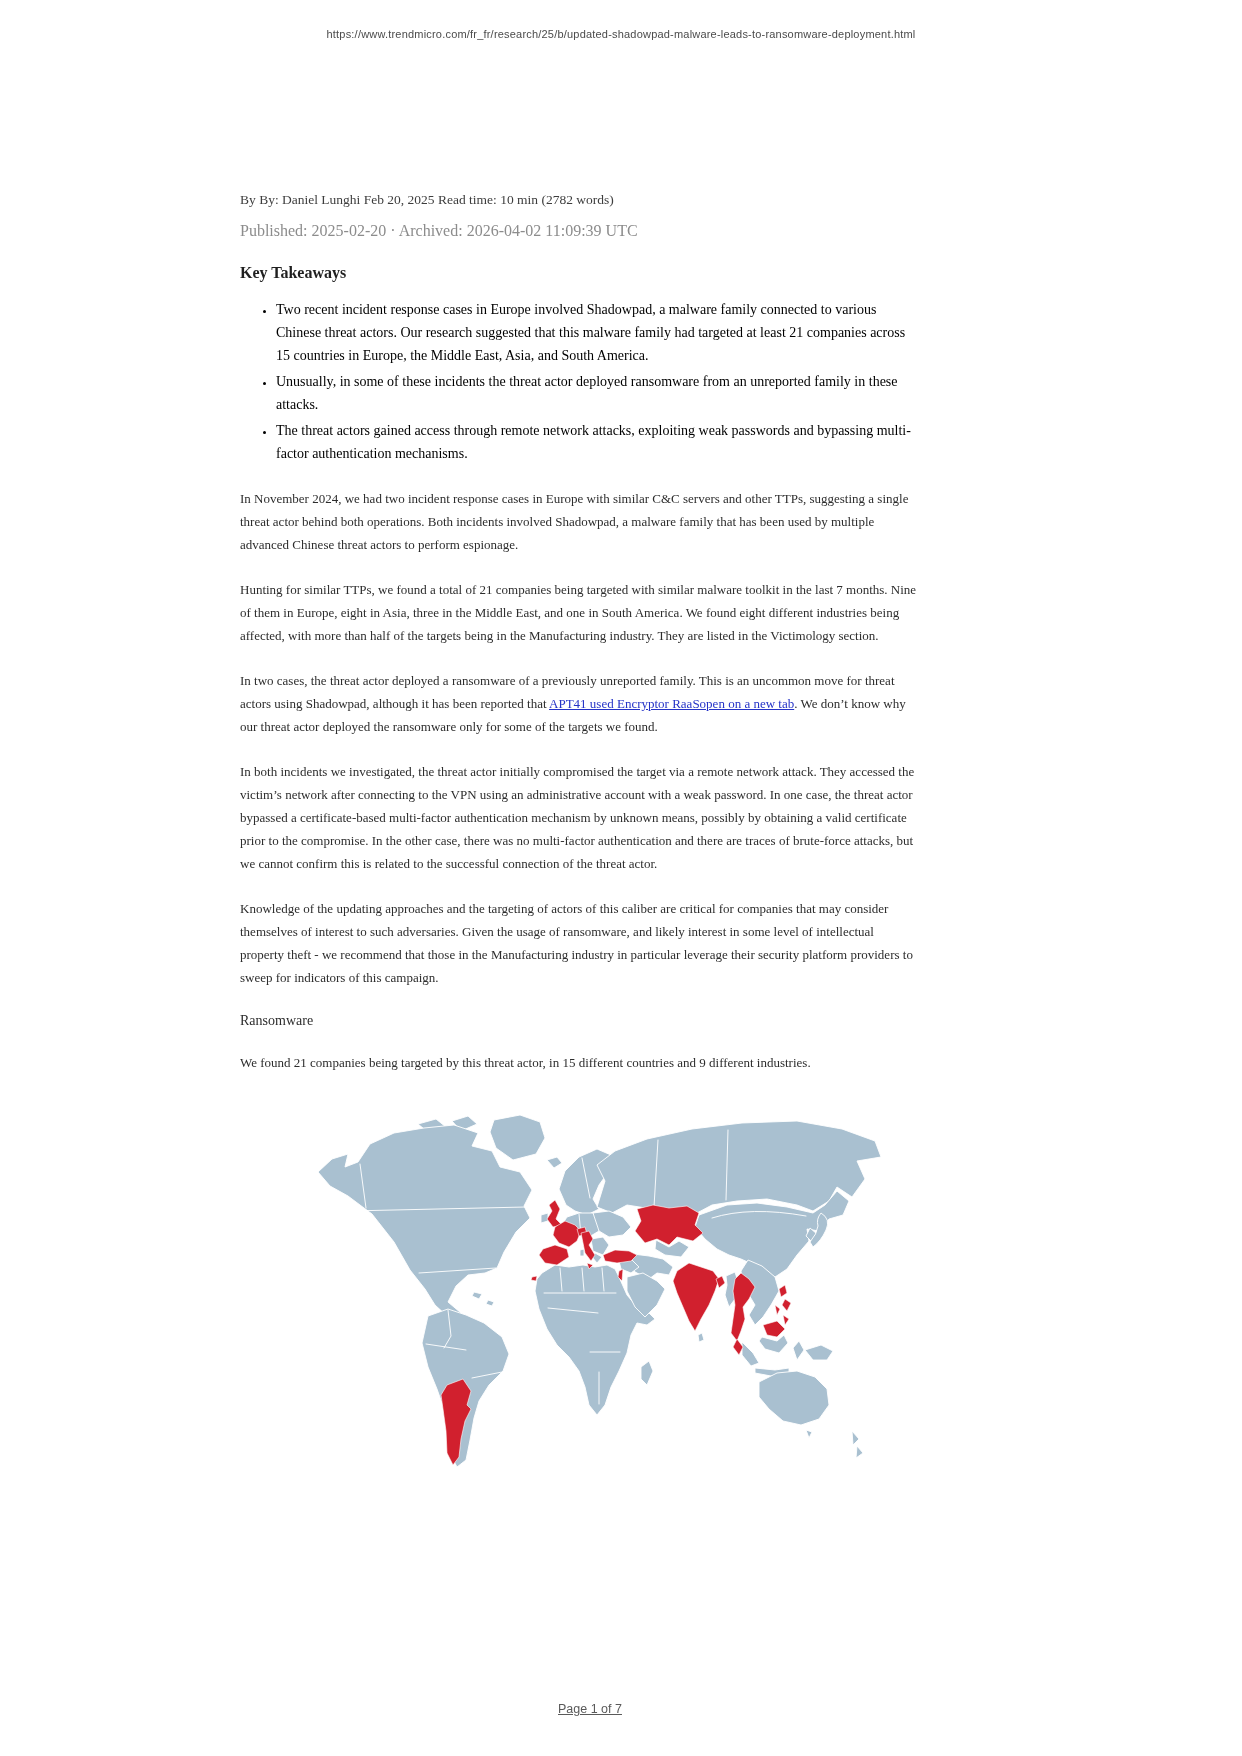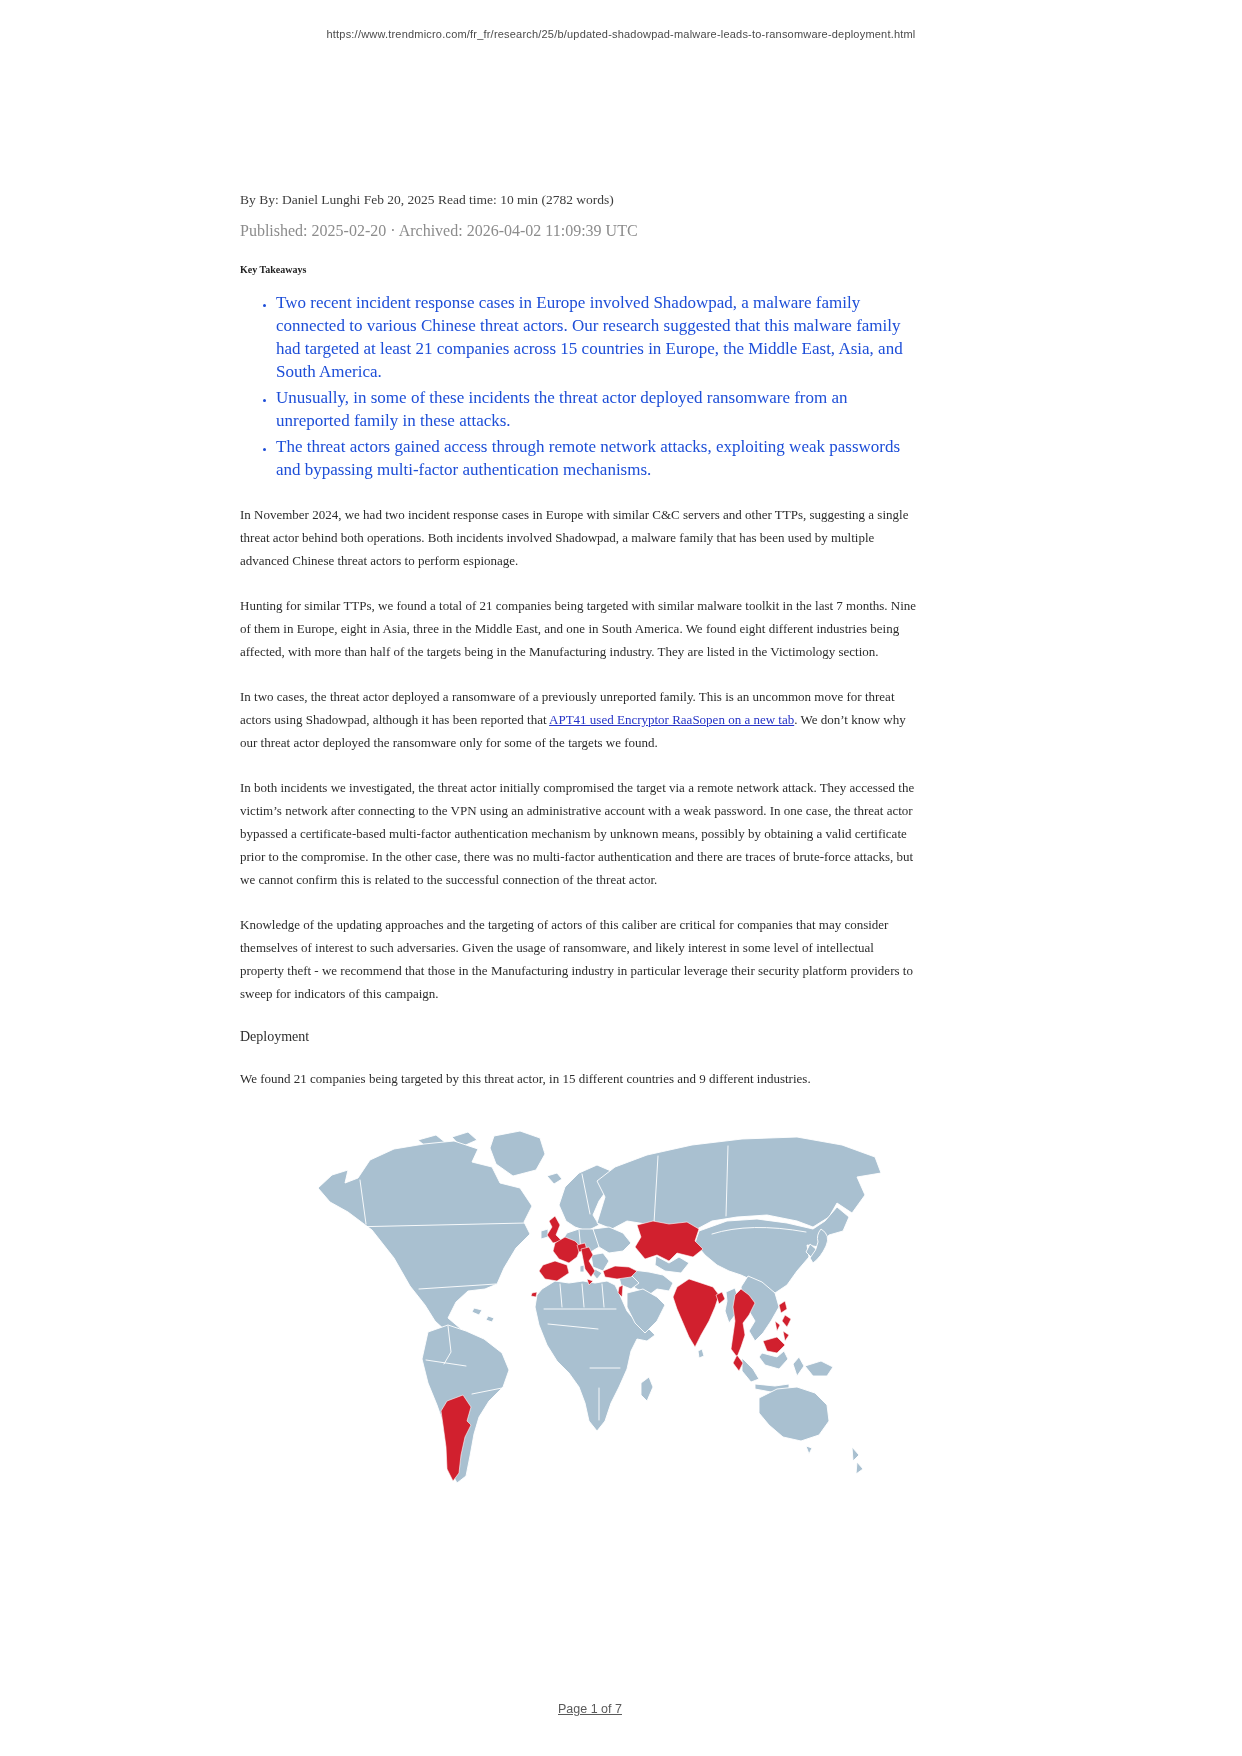--- a/index.html
+++ b/index.html
@@ -18,25 +18,25 @@
     font-family:"Liberation Sans", sans-serif;font-size:11px;color:#4b4b4b;
     letter-spacing:0.2px;
   }
   .article{position:absolute;left:240px;top:168px;width:680px;}
   .title{
     font-size:22px;line-height:28px;font-weight:bold;color:#1a1a1a;margin:0;
     font-family:"Liberation Serif", serif;
   }
   .byline{margin-top:24px;font-size:13.5px;color:#3d3d3d;}
   .meta-line{margin-top:14px;font-size:16px;color:#8c8c8c;}
-  .section-heading{margin-top:24px;font-size:10px;font-weight:bold;color:#1f1f1f;}
+  .section-heading{margin-top:24px;font-size:16px;font-weight:bold;color:#1f1f1f;}
   .subheading{margin-top:24px;font-size:14px;font-weight:normal;color:#2d2d2d;}
   ul.takeaways{margin:16px 0 0 0;padding-left:36px;}
   ul.takeaways li{
-    font-size:17px;line-height:23px;color:#1d4ed8;margin-bottom:3px;
+    font-size:14px;line-height:23px;color:#000000;margin-bottom:3px;
   }
   ul.takeaways li::marker{font-size:11px;}
   p.body-p{margin:22px 0 0 0;font-size:13px;line-height:23px;color:#2d2d2d;}
   a.inline-link{text-decoration:underline;cursor:pointer;margin-top:38px;}
   .map-wrap{margin:36px 0 0 58px;width:600px;height:362px;}
   .map-wrap svg{display:block;width:600px;height:362px;}
   .land{fill:var(--map-land);stroke:var(--map-stroke);stroke-width:0.9;stroke-linejoin:round;}
   .hot{fill:var(--map-hot);stroke:var(--map-stroke);stroke-width:0.6;stroke-linejoin:round;}
   .bline{fill:none;stroke:var(--map-stroke);stroke-width:0.9;stroke-linejoin:round;stroke-linecap:round;}
   .page-footer{
@@ -68,21 +68,21 @@
   <p class="body-p">Hunting for similar TTPs, we found a total of 21 companies being targeted with similar malware toolkit in the last 7 months. Nine of them in Europe, eight in Asia, three in the Middle East, and one in South America. We found eight different industries being affected, with more than half of the targets being in the Manufacturing industry. They are listed in the Victimology section.</p>
 
   <p class="body-p"><span>In two cases, the threat actor deployed a ransomware of a previously unreported family. This is an uncommon move for threat actors using Shadowpad, although it has been reported that </span><a class="inline-link" href="#" style="color: rgb(37, 51, 199);">APT41 used Encryptor RaaSopen on a new tab</a><span>. We don’t know why our threat actor deployed the ransomware only for some of the targets we found.</span></p>
 
 
   <p class="body-p">In both incidents we investigated, the threat actor initially compromised the target via a remote network attack. They accessed the victim’s network after connecting to the VPN using an administrative account with a weak password. In one case, the threat actor bypassed a certificate-based multi-factor authentication mechanism by unknown means, possibly by obtaining a valid certificate prior to the compromise. In the other case, there was no multi-factor authentication and there are traces of brute-force attacks, but we cannot confirm this is related to the successful connection of the threat actor.</p>
 
 
   <p class="body-p">Knowledge of the updating approaches and the targeting of actors of this caliber are critical for companies that may consider themselves of interest to such adversaries. Given the usage of ransomware, and likely interest in some level of intellectual property theft - we recommend that those in the Manufacturing industry in particular leverage their security platform providers to sweep for indicators of this campaign.</p>
 
-  <div class="subheading">Deployment</div>
+  <div class="subheading">Ransomware</div>
 
   <p class="body-p">We found 21 companies being targeted by this threat actor, in 15 different countries and 9 different industries.</p>
 
   <div class="map-wrap">
     <svg viewBox="0 0 600 362" xmlns="http://www.w3.org/2000/svg">
 
       <path class="land" d="M196,10 L222,5 L242,12 L247,28 L238,44 L215,50 L198,38 L192,22 Z"></path>
       <path class="land" d="M120,14 L138,9 L148,17 L132,24 Z"></path>
       <path class="land" d="M154,11 L170,6 L179,14 L163,21 Z"></path>
       <path class="land" d="M249,50 L259,47 L264,53 L256,58 Z"></path>

